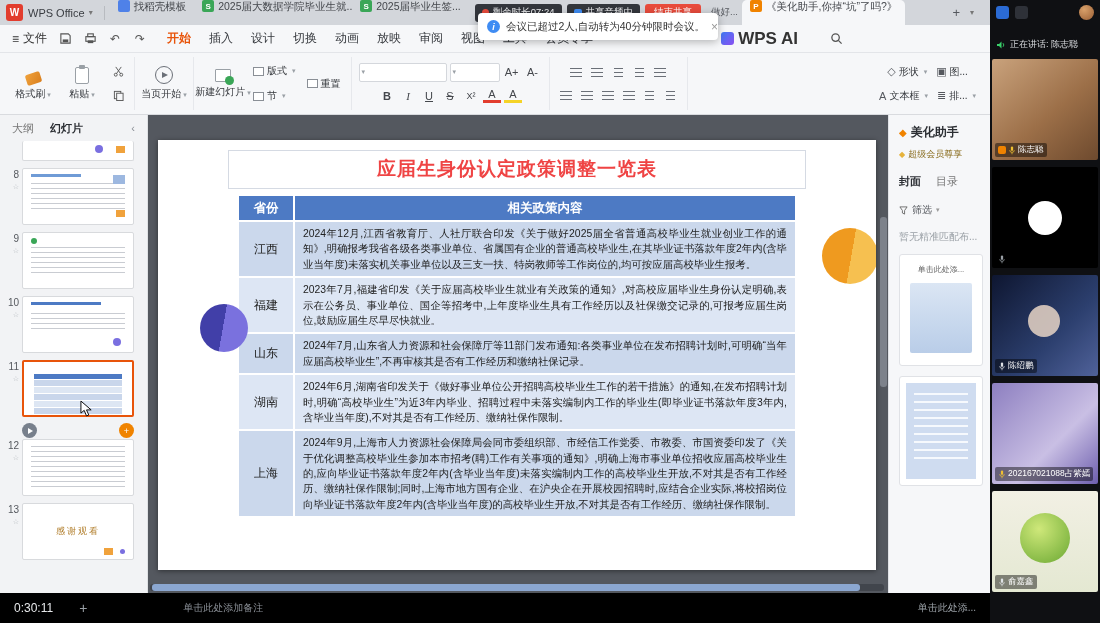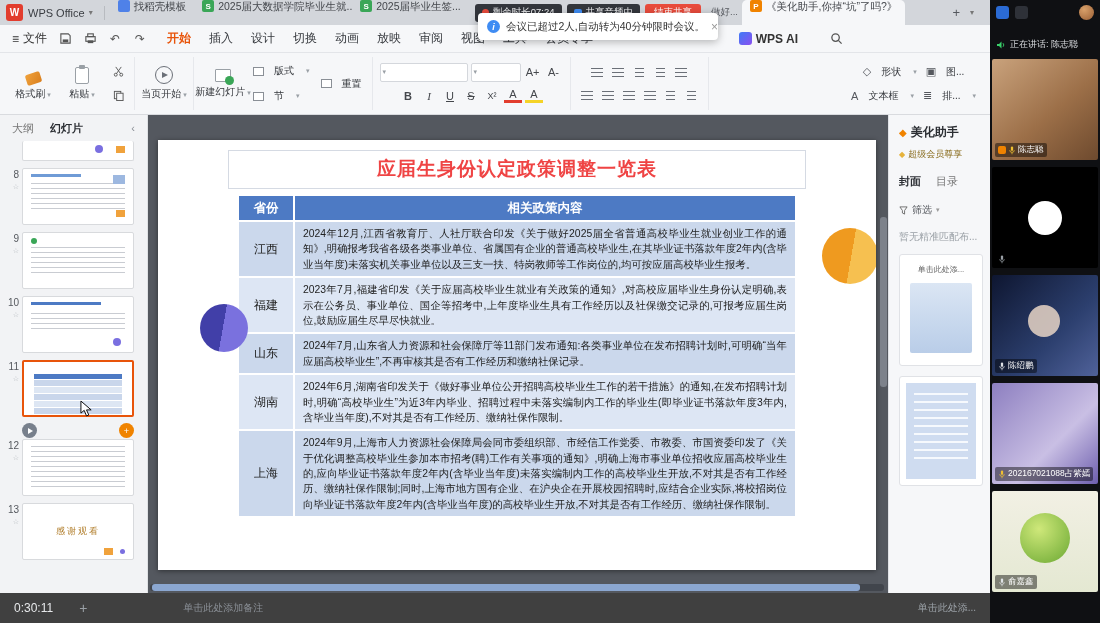--- a/index.html
+++ b/index.html
@@ -31,38 +31,38 @@
   
   .menubar { position:absolute; top:25px; left:0; width:990px; height:28px; background:#f6f7f9; border-bottom:1px solid #e3e5e9; display:flex; align-items:center; }
   .menu-file { display:flex; align-items:center; gap:4px; font-size:12px; color:#333; padding:0 10px 0 12px; }
   .qicons { display:flex; align-items:center; gap:9px; padding-right:10px; }
   .qicon { width:16px; height:16px; display:flex; align-items:center; justify-content:center; color:#555; font-size:12px; }
   .qicon svg { display:block; }
   .menu-tabs { display:flex; align-items:center; }
   .mtab { padding:0 9px; font-size:12px; color:#35383d; line-height:27px; }
   .mtab.active { color:#e8540a; font-weight:bold; }
   .menu-right { margin-left:auto; display:flex; align-items:center; gap:30px; margin-right:146px; }
-  .wpsai { display:flex; align-items:center; gap:4px; font-size:12px; font-weight:bold; color:#333; }
+  .wpsai { display:flex; align-items:center; gap:4px; font-size:17px; font-weight:bold; color:#333; }
   .ai-logo { width:13px; height:13px; border-radius:3px; background:linear-gradient(135deg,#3f7bf6,#8a4ff0); }
 
   
   .notif { position:absolute; top:13px; left:478px; width:240px; height:27px; background:#fff; border-radius:4px; box-shadow:0 2px 8px rgba(0,0,0,.28); display:flex; align-items:center; gap:6px; padding:0 9px; z-index:50; }
   .info-icon { width:13px; height:13px; border-radius:50%; background:#3f8cf3; color:#fff; font-size:9px; font-style:italic; font-weight:bold; display:flex; align-items:center; justify-content:center; flex:none; }
   .notif-text { font-size:10.5px; color:#333; white-space:nowrap; }
   .notif-close { margin-left:auto; color:#999; font-size:12px; }
 
   
   .ribbon { position:absolute; top:53px; left:0; width:990px; height:62px; background:#f6f7f9; border-bottom:1px solid #d9dbdf; display:flex; align-items:stretch; padding:4px 4px; }
   .rgroup { display:flex; align-items:center; gap:5px; padding:0 7px; border-right:1px solid #e6e8ec; }
   .rgroup.last { border-right:none; margin-left:auto; }
   .big-btn { display:flex; flex-direction:column; align-items:center; justify-content:center; width:44px; height:52px; gap:3px; }
   .blabel { font-size:10px; color:#35383d; white-space:nowrap; }
   .dd::after { content:"▾"; font-size:7px; color:#9aa0a6; margin-left:2px; }
   .small-col { display:flex; flex-direction:column; justify-content:center; gap:6px; }
-  .sbtn { display:flex; align-items:center; gap:10px; font-size:10px; color:#35383d; height:19px; padding:0 3px; white-space:nowrap; }
+  .sbtn { display:flex; align-items:center; gap:3px; font-size:10px; color:#35383d; height:19px; padding:0 3px; white-space:nowrap; }
   .icon-btn { min-width:18px; height:18px; display:flex; align-items:center; justify-content:center; font-size:11px; color:#44474c; padding:0 2px; }
   .rows { display:flex; flex-direction:column; justify-content:center; gap:5px; }
   .row { display:flex; align-items:center; gap:3px; }
   .select { height:19px; background:#fff; border:1px solid #d4d7dc; border-radius:2px; }
   .select.wide { width:88px; }
   .select.narrow { width:50px; }
   .ric { display:block; }
   .ric.brush { width:15px; height:11px; background:linear-gradient(135deg,#f0a23c,#d97f1e); border-radius:2px; transform:rotate(-18deg); margin-top:6px; }
   .ric.clipboard { width:14px; height:17px; background:#fff; border:1px solid #9aa0a6; border-radius:2px; position:relative; }
   .ric.clipboard::before { content:""; position:absolute; left:3px; top:-3px; width:6px; height:4px; background:#9aa0a6; border-radius:1px; }
@@ -146,21 +146,21 @@
   .bp-empty { font-size:10px; color:#9aa0a6; margin-top:13px; white-space:nowrap; }
   .bp-card { width:84px; background:#fff; border:1px solid #e0e2e6; border-radius:3px; margin-top:10px; position:relative; overflow:hidden; }
   .bp-card.c1 { height:112px; padding-top:7px; text-align:center; }
   .bp-card-text { font-size:8px; color:#666; }
   .bp-graphic { margin:8px auto 0; width:62px; height:70px; background:linear-gradient(180deg,#dbe6f4,#b9cde8); border-radius:2px; }
   .bp-card.c2 { height:110px; }
   .bp-doc { position:absolute; inset:6px; background:#cfdcf0; }
   .bp-doc-lines { position:absolute; left:8px; right:8px; top:10px; height:70px; background:repeating-linear-gradient(to bottom,#f6f9fd 0 2px,transparent 2px 8px); }
 
   
-  .statusbar { position:absolute; left:0; top:593px; width:990px; height:30px; background:#404040; display:flex; align-items:center; }
+  .statusbar { position:absolute; left:0; top:593px; width:990px; height:30px; background:#000000; display:flex; align-items:center; }
   .sb-timer { font-size:12px; color:#e6e8ea; margin-left:14px; }
   .sb-add { font-size:14px; color:#9aa0a6; margin-left:26px; }
   .sb-notes { font-size:10px; color:#8a8f96; margin-left:96px; }
   .sb-notes2 { font-size:10px; color:#9aa0a6; margin-left:auto; margin-right:14px; }
 
   
   .meeting { position:absolute; left:990px; top:0; width:110px; height:623px; background:#0f1013; display:flex; flex-direction:column; z-index:60; }
   .mt-top { height:24px; display:flex; align-items:center; gap:6px; padding:0 6px; flex:none; }
   .mt-icon1 { width:13px; height:13px; border-radius:3px; background:#2b6bd4; }
   .mt-icon2 { width:13px; height:13px; border-radius:3px; background:#2e3138; }

